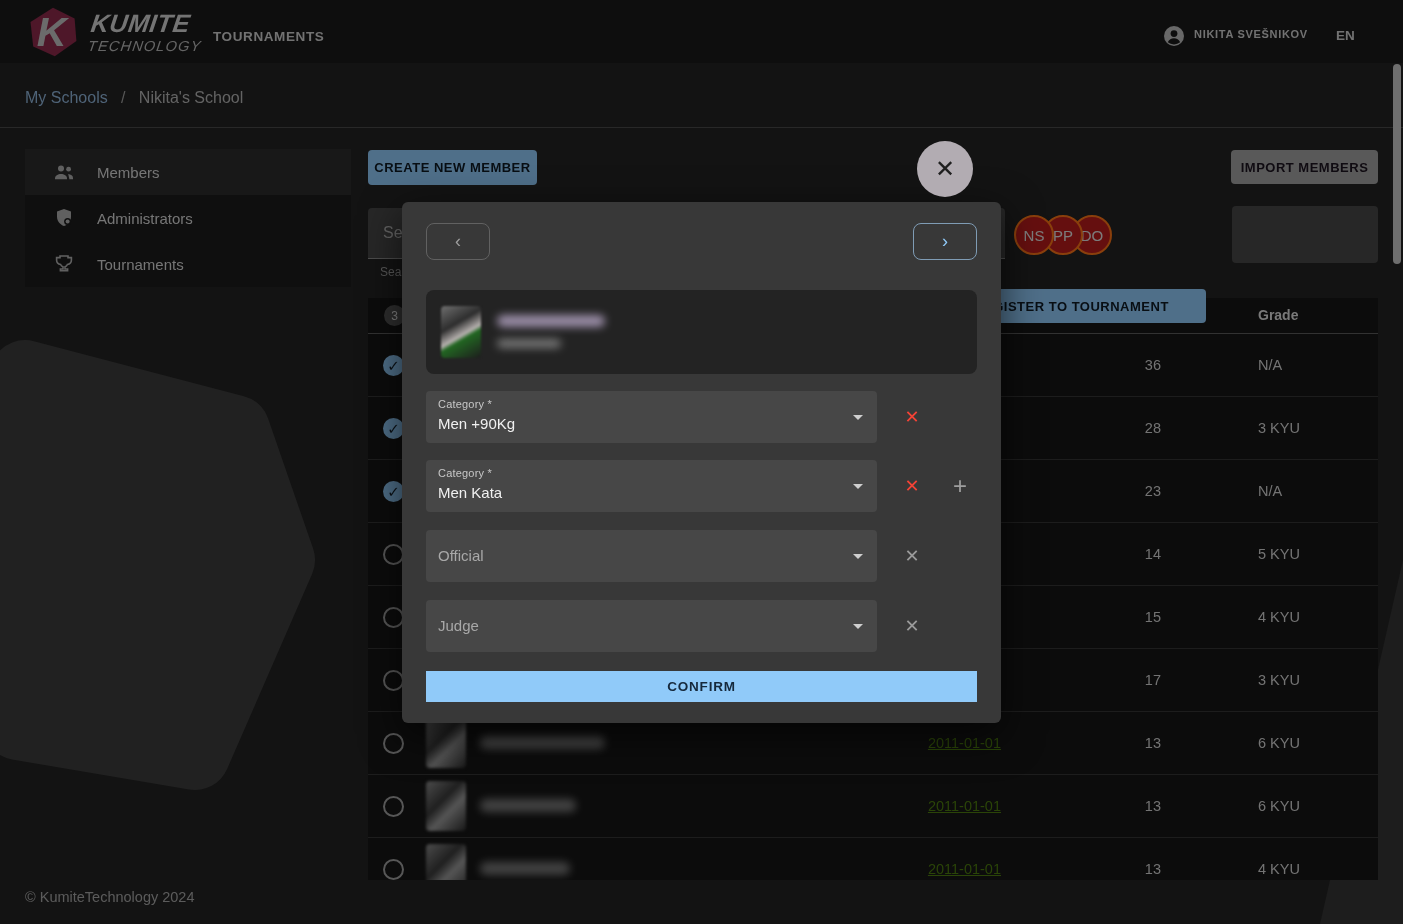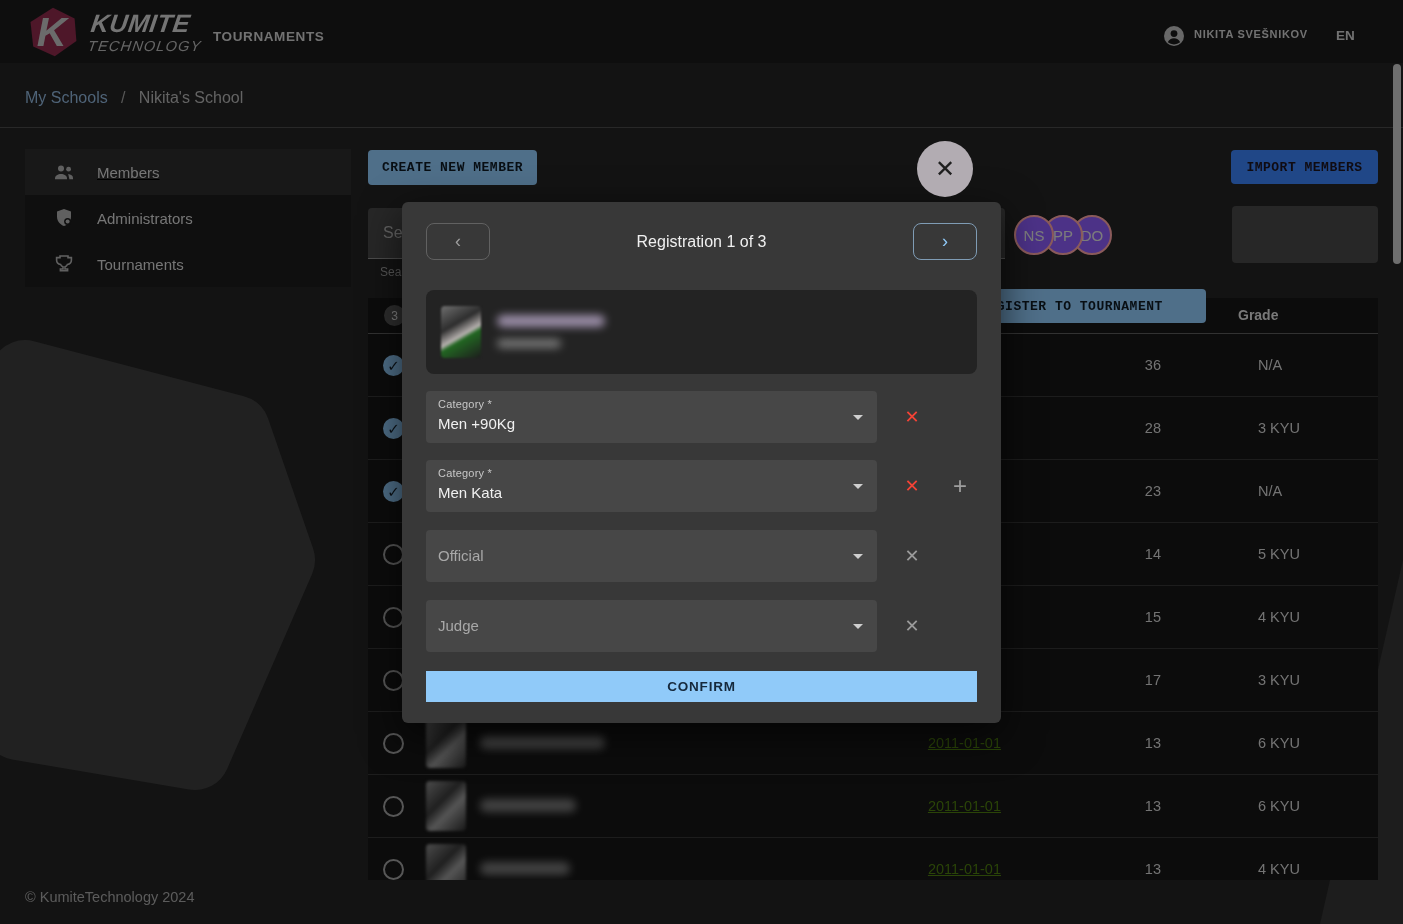--- a/index.html
+++ b/index.html
@@ -17,46 +17,46 @@
   .user-name{left:1194px;top:28px;font-size:11px;font-weight:700;color:#cfcfcf;letter-spacing:.7px;cursor:pointer;}
   .lang{left:1336px;top:28px;font-size:13.5px;font-weight:700;color:#cfcfcf;cursor:pointer;}
   
   .breadcrumb{left:25px;top:89px;font-size:16px;color:#9e9e9e;}
   .breadcrumb .lnk{color:#8fb4d9;cursor:pointer;}
   .breadcrumb .cur{color:#b5b5b5;}
   .page-divider{left:0;top:127px;width:1403px;height:1px;background:rgba(255,255,255,.18);}
   
   .sidebar{left:25px;top:149px;width:326px;background:#1c1c1c;z-index:3;}
   .side-item{display:flex;align-items:center;height:46px;cursor:pointer;background:#1c1c1c;}
-  .side-item.selected{background:#2d2d2d;text-decoration:underline;}
+  .side-item.selected{background:#2d2d2d;}
   .side-item .ico{width:24px;height:24px;margin-left:27px;color:#b0b0b0;flex:0 0 auto;}
   .side-item .lbl{margin-left:21px;font-size:15px;color:#d6d6d6;}
   
   .decor-left{left:-20px;top:330px;z-index:1;}
   .decor-br{z-index:1;}
   
   .btn{display:flex;align-items:center;justify-content:center;border-radius:4px;
-       font-weight:700;font-size:13px;letter-spacing:.5px;cursor:pointer;z-index:4;font-family:Liberation Mono, monospace;}
+       font-weight:700;font-size:13px;letter-spacing:.5px;cursor:pointer;z-index:4;}
   .btn-blue{background:#90caf9;color:#0f1a24;}
-  .btn-purple{background:#3b82f6;color:#1d1420;}
+  .btn-purple{background:#a3a3a3;color:#1d1420;}
   .search-field{left:368px;top:208px;width:637px;height:50px;background:#474747;
        border-radius:4px 4px 0 0;border-bottom:1px solid #8a8a8a;z-index:4;cursor:text;}
   .search-field .flabel{position:absolute;left:15px;top:16px;font-size:16px;color:#b5b5b5;}
   .search-helper{left:380px;top:265px;font-size:12px;color:#9e9e9e;z-index:4;}
   .filter-field{left:1232px;top:206px;width:146px;height:57px;background:#474747;border-radius:4px;z-index:4;cursor:text;}
   .chips{left:1014px;top:215px;height:40px;z-index:4;display:flex;}
-  .chip{width:40px;height:40px;border-radius:50%;background:#8b5cf6;border:2px solid #fca5a5;
+  .chip{width:40px;height:40px;border-radius:50%;background:#b91c1c;border:2px solid #f97316;
         display:flex;align-items:center;justify-content:center;font-size:15px;color:#e2e2e2;box-sizing:border-box;}
   .chip+.chip{margin-left:-11px;}
   
   .mtable{left:368px;top:298px;width:1010px;height:582px;background:#161616;overflow:hidden;z-index:3;}
   .thead{position:relative;height:35px;border-bottom:1px solid rgba(255,255,255,.3);}
   .count-badge{position:absolute;left:16px;top:7px;width:21px;height:21px;border-radius:50%;
         background:#545454;color:#e8e8e8;font-size:12px;display:flex;align-items:center;justify-content:center;}
-  .th-grade{position:absolute;left:870px;top:9px;font-size:14px;font-weight:700;color:#dcdcdc;}
+  .th-grade{position:absolute;left:890px;top:9px;font-size:14px;font-weight:700;color:#dcdcdc;}
   .trow{position:relative;height:62px;border-bottom:1px solid rgba(255,255,255,.14);cursor:pointer;}
   .rowcheck{position:absolute;left:15px;top:21px;width:21px;height:21px;border-radius:50%;box-sizing:border-box;}
   .rowcheck.off{border:2px solid #9e9e9e;}
   .rowcheck.on{background:#90caf9;color:#16222c;font-size:15px;font-weight:700;
         display:flex;align-items:center;justify-content:center;}
   .row-avatar{position:absolute;left:58px;top:6px;width:40px;height:50px;border-radius:4px;
         background:linear-gradient(135deg,#8a8a8a 0%,#3a3a3a 40%,#9b9b9b 60%,#2b2b2b 100%);filter:blur(1.5px);}
   .name-blur{position:absolute;left:112px;top:24px;height:13px;border-radius:6px;background:#9a9a9a;filter:blur(4px);opacity:.75;}
   .cell-bday{position:absolute;left:505px;top:23px;width:128px;text-align:right;font-size:14.5px;color:#4d7c0f;text-decoration:underline;}
   .cell-age{position:absolute;left:733px;top:23px;width:60px;text-align:right;font-size:14.5px;color:#d2d2d2;}
@@ -264,21 +264,20 @@
   <div class="abs scroll-thumb"></div>
 
   <div class="abs modal-close">
     <span>✕</span>
   </div>
 
   <div class="abs modal">
     <div class="nav-btn nav-prev">
       <span>‹</span>
     </div>
-    <div class="modal-title">Registration 1 of 3</div>
     <div class="nav-btn nav-next">
       <span>›</span>
     </div>
 
     <div class="member-card">
       <div class="member-photo"></div>
       <div class="member-name-blur"></div>
       <div class="member-sub-blur"></div>
     </div>
 

